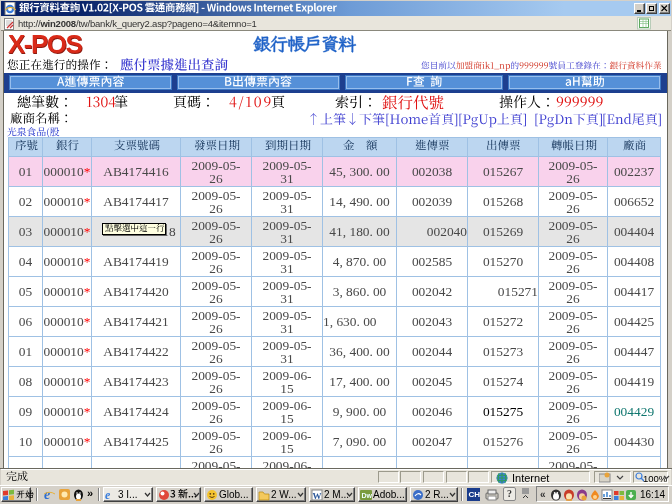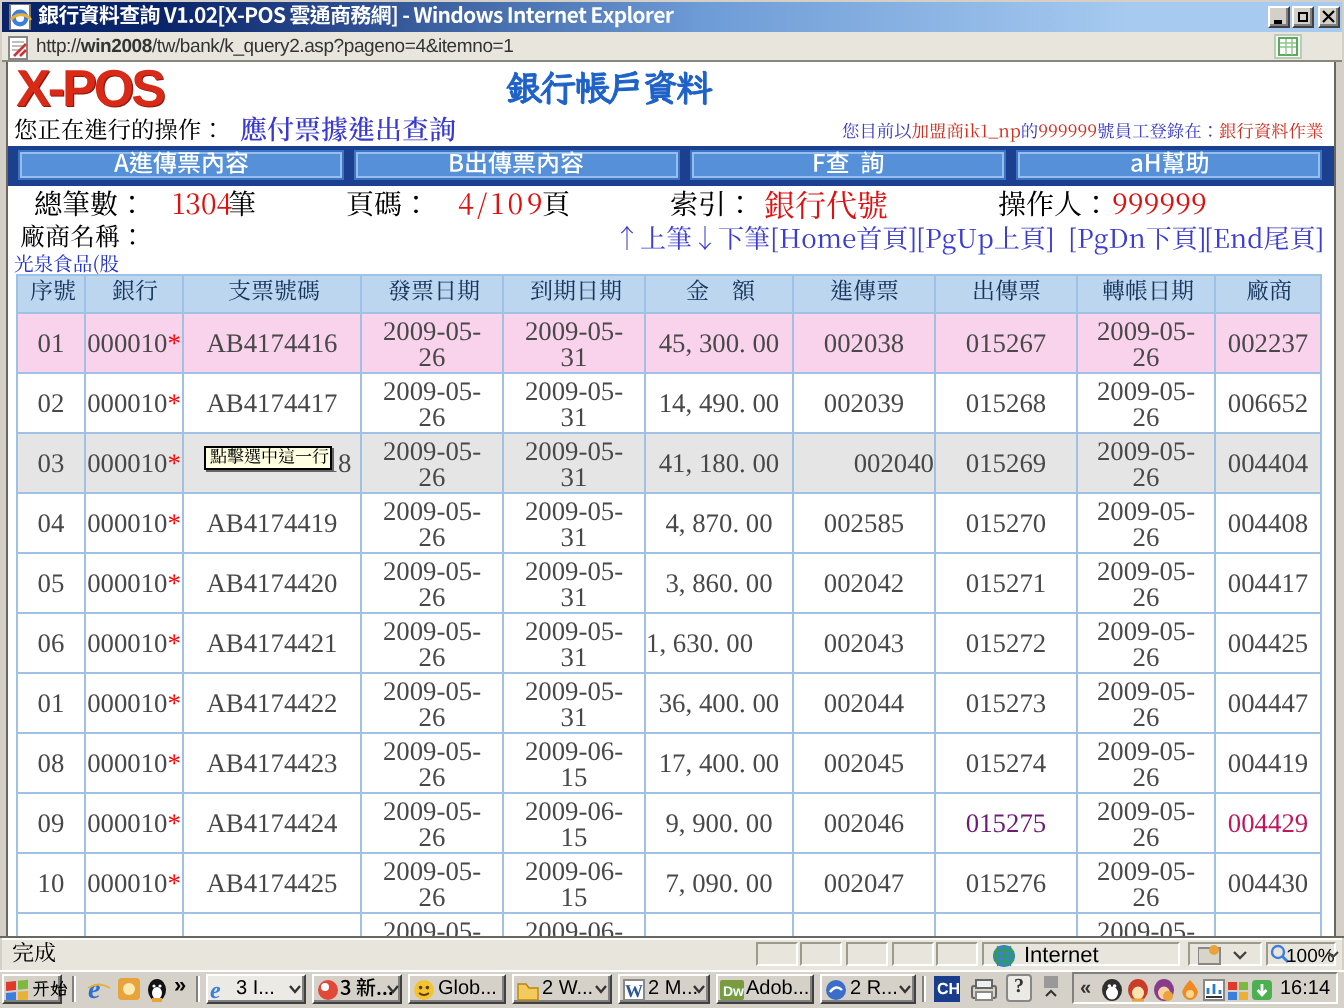--- a/index.html
+++ b/index.html
@@ -709,21 +709,21 @@
           <td style="border:1px solid #9FC1E4;padding:0;text-align:center;font-family:'Liberation Serif',serif;font-size:13.4px;color:#484848;">004408</td>
         </tr>
         <tr style="height:30px;background:#fff">
           <td style="border:1px solid #9FC1E4;padding:0;text-align:center;font-family:'Liberation Serif',serif;font-size:13.4px;color:#484848;">05</td>
           <td style="border:1px solid #9FC1E4;padding:0;text-align:center;font-family:'Liberation Serif',serif;font-size:13.4px;color:#484848;">000010<span style="color:#F00">*</span></td>
           <td style="border:1px solid #9FC1E4;padding:0;text-align:center;font-family:'Liberation Serif',serif;font-size:13.4px;color:#484848;">AB4174420</td>
           <td style="border:1px solid #9FC1E4;padding:0;text-align:center;font-family:'Liberation Serif',serif;font-size:13.4px;color:#484848;line-height:13px">2009-05-<br>26</td>
           <td style="border:1px solid #9FC1E4;padding:0;text-align:center;font-family:'Liberation Serif',serif;font-size:13.4px;color:#484848;line-height:13px">2009-05-<br>31</td>
           <td style="border:1px solid #9FC1E4;padding:0;text-align:center;font-family:'Liberation Serif',serif;font-size:13.4px;color:#484848;">3, 860. 00</td>
           <td style="border:1px solid #9FC1E4;padding:0;text-align:center;font-family:'Liberation Serif',serif;font-size:13.4px;color:#484848;">002042</td>
-          <td style="border:1px solid #9FC1E4;padding:0;text-align:center;font-family:'Liberation Serif',serif;font-size:13.4px;color:#484848;">015271</td>
+          <td style="border:1px solid #9FC1E4;padding:0;text-align:right;font-family:'Liberation Serif',serif;font-size:13.4px;color:#484848;">015271</td>
           <td style="border:1px solid #9FC1E4;padding:0;text-align:center;font-family:'Liberation Serif',serif;font-size:13.4px;color:#484848;line-height:13px">2009-05-<br>26</td>
           <td style="border:1px solid #9FC1E4;padding:0;text-align:center;font-family:'Liberation Serif',serif;font-size:13.4px;color:#484848;">004417</td>
         </tr>
         <tr style="height:30px;background:#fff">
           <td style="border:1px solid #9FC1E4;padding:0;text-align:center;font-family:'Liberation Serif',serif;font-size:13.4px;color:#484848;">06</td>
           <td style="border:1px solid #9FC1E4;padding:0;text-align:center;font-family:'Liberation Serif',serif;font-size:13.4px;color:#484848;">000010<span style="color:#F00">*</span></td>
           <td style="border:1px solid #9FC1E4;padding:0;text-align:center;font-family:'Liberation Serif',serif;font-size:13.4px;color:#484848;">AB4174421</td>
           <td style="border:1px solid #9FC1E4;padding:0;text-align:center;font-family:'Liberation Serif',serif;font-size:13.4px;color:#484848;line-height:13px">2009-05-<br>26</td>
           <td style="border:1px solid #9FC1E4;padding:0;text-align:center;font-family:'Liberation Serif',serif;font-size:13.4px;color:#484848;line-height:13px">2009-05-<br>31</td>
           <td style="border:1px solid #9FC1E4;padding:0;text-align:left;font-family:'Liberation Serif',serif;font-size:13.4px;color:#484848;">1, 630. 00</td>
@@ -757,23 +757,23 @@
           <td style="border:1px solid #9FC1E4;padding:0;text-align:center;font-family:'Liberation Serif',serif;font-size:13.4px;color:#484848;">004419</td>
         </tr>
         <tr style="height:30px;background:#fff">
           <td style="border:1px solid #9FC1E4;padding:0;text-align:center;font-family:'Liberation Serif',serif;font-size:13.4px;color:#484848;">09</td>
           <td style="border:1px solid #9FC1E4;padding:0;text-align:center;font-family:'Liberation Serif',serif;font-size:13.4px;color:#484848;">000010<span style="color:#F00">*</span></td>
           <td style="border:1px solid #9FC1E4;padding:0;text-align:center;font-family:'Liberation Serif',serif;font-size:13.4px;color:#484848;">AB4174424</td>
           <td style="border:1px solid #9FC1E4;padding:0;text-align:center;font-family:'Liberation Serif',serif;font-size:13.4px;color:#484848;line-height:13px">2009-05-<br>26</td>
           <td style="border:1px solid #9FC1E4;padding:0;text-align:center;font-family:'Liberation Serif',serif;font-size:13.4px;color:#484848;line-height:13px">2009-06-<br>15</td>
           <td style="border:1px solid #9FC1E4;padding:0;text-align:center;font-family:'Liberation Serif',serif;font-size:13.4px;color:#484848;">9, 900. 00</td>
           <td style="border:1px solid #9FC1E4;padding:0;text-align:center;font-family:'Liberation Serif',serif;font-size:13.4px;color:#484848;">002046</td>
-          <td style="border:1px solid #9FC1E4;padding:0;text-align:center;font-family:'Liberation Serif',serif;font-size:13.4px;color:#701a75;">015275</td>
-          <td style="border:1px solid #9FC1E4;padding:0;text-align:center;font-family:'Liberation Serif',serif;font-size:13.4px;color:#484848;line-height:13px">2009-05-<br>26</td>
-          <td style="border:1px solid #9FC1E4;padding:0;text-align:center;font-family:'Liberation Serif',serif;font-size:13.4px;color:#be185d;">004429</td>
+          <td style="border:1px solid #9FC1E4;padding:0;text-align:center;font-family:'Liberation Serif',serif;font-size:13.4px;color:#000000;">015275</td>
+          <td style="border:1px solid #9FC1E4;padding:0;text-align:center;font-family:'Liberation Serif',serif;font-size:13.4px;color:#484848;line-height:13px">2009-05-<br>26</td>
+          <td style="border:1px solid #9FC1E4;padding:0;text-align:center;font-family:'Liberation Serif',serif;font-size:13.4px;color:#0f766e;">004429</td>
         </tr>
         <tr style="height:30px;background:#fff">
           <td style="border:1px solid #9FC1E4;padding:0;text-align:center;font-family:'Liberation Serif',serif;font-size:13.4px;color:#484848;">10</td>
           <td style="border:1px solid #9FC1E4;padding:0;text-align:center;font-family:'Liberation Serif',serif;font-size:13.4px;color:#484848;">000010<span style="color:#F00">*</span></td>
           <td style="border:1px solid #9FC1E4;padding:0;text-align:center;font-family:'Liberation Serif',serif;font-size:13.4px;color:#484848;">AB4174425</td>
           <td style="border:1px solid #9FC1E4;padding:0;text-align:center;font-family:'Liberation Serif',serif;font-size:13.4px;color:#484848;line-height:13px">2009-05-<br>26</td>
           <td style="border:1px solid #9FC1E4;padding:0;text-align:center;font-family:'Liberation Serif',serif;font-size:13.4px;color:#484848;line-height:13px">2009-06-<br>15</td>
           <td style="border:1px solid #9FC1E4;padding:0;text-align:center;font-family:'Liberation Serif',serif;font-size:13.4px;color:#484848;">7, 090. 00</td>
           <td style="border:1px solid #9FC1E4;padding:0;text-align:center;font-family:'Liberation Serif',serif;font-size:13.4px;color:#484848;">002047</td>
           <td style="border:1px solid #9FC1E4;padding:0;text-align:center;font-family:'Liberation Serif',serif;font-size:13.4px;color:#484848;">015276</td>

